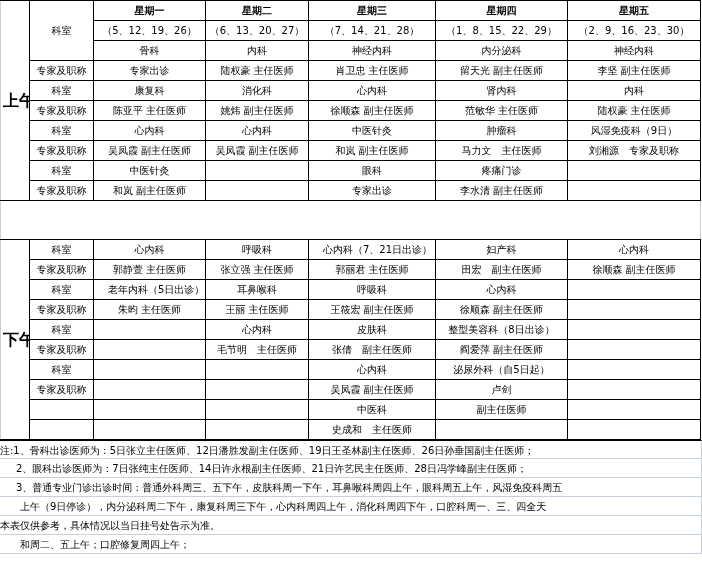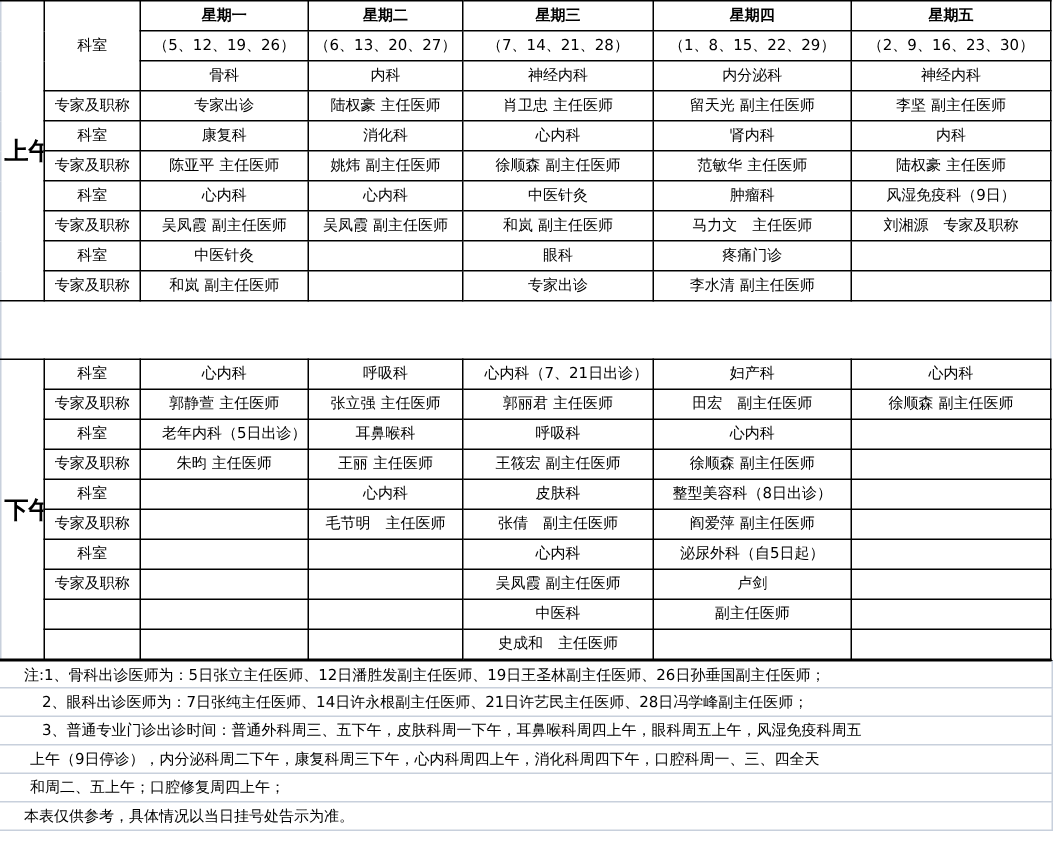--- a/index.html
+++ b/index.html
@@ -7,23 +7,23 @@
   table { border-collapse:collapse; table-layout:fixed; }
   table.sched { width:700px; position:absolute; left:0; top:0; }
   table.sched td { border:1px solid #000; height:19px; padding:0; text-align:center; white-space:nowrap; overflow:hidden; font-size:10px; line-height:19px; }
   table.sched td.period { border-left:1px solid #c8d0dc; font-size:16px; font-weight:bold; text-align:left; padding-left:2px; vertical-align:middle; }
   table.sched td.hd { font-weight:bold; }
   table.sched td.left { text-align:left; padding-left:14px; }
   table.sched tr.gap td { height:38px; border-left:1px solid #c8d0dc; border-right:1px solid #c8d0dc; }
   .notes { position:absolute; left:0; top:440px; width:702px; }
   .note-row { height:19px; border-bottom:1px solid #c8d0dc; border-right:1px solid #c8d0dc; line-height:19px; font-size:10px; white-space:nowrap; overflow:hidden; box-sizing:border-box; }
   .note-row.first { border-top:1px solid #000; }
-  .ind1 { padding-left:28px; }
+  .ind1 { padding-left:16px; }
   .ind2 { padding-left:20px; }
-  .ind0 { padding-left:16px; }
+  .ind0 { padding-left:0; }
 </style>
 </head>
 <body>
 
 <table class="sched">
   <colgroup>
     <col style="width:29px">
       <col style="width:64px">
       <col style="width:112px">
       <col style="width:103px">
@@ -200,15 +200,15 @@
       <td></td>
     </tr>
   </tbody>
 </table>
 
 <div class="notes">
   <div class="note-row first ind0">注:1、骨科出诊医师为：5日张立主任医师、12日潘胜发副主任医师、19日王圣林副主任医师、26日孙垂国副主任医师；</div>
   <div class="note-row ind1">2、眼科出诊医师为：7日张纯主任医师、14日许永根副主任医师、21日许艺民主任医师、28日冯学峰副主任医师；</div>
   <div class="note-row ind1">3、普通专业门诊出诊时间：普通外科周三、五下午，皮肤科周一下午，耳鼻喉科周四上午，眼科周五上午，风湿免疫科周五</div>
   <div class="note-row ind2">上午（9日停诊），内分泌科周二下午，康复科周三下午，心内科周四上午，消化科周四下午，口腔科周一、三、四全天</div>
+  <div class="note-row ind0">本表仅供参考，具体情况以当日挂号处告示为准。</div>
   <div class="note-row ind2">和周二、五上午；口腔修复周四上午；</div>
-  <div class="note-row ind0">本表仅供参考，具体情况以当日挂号处告示为准。</div>
 </div>
 
 </body></html>

